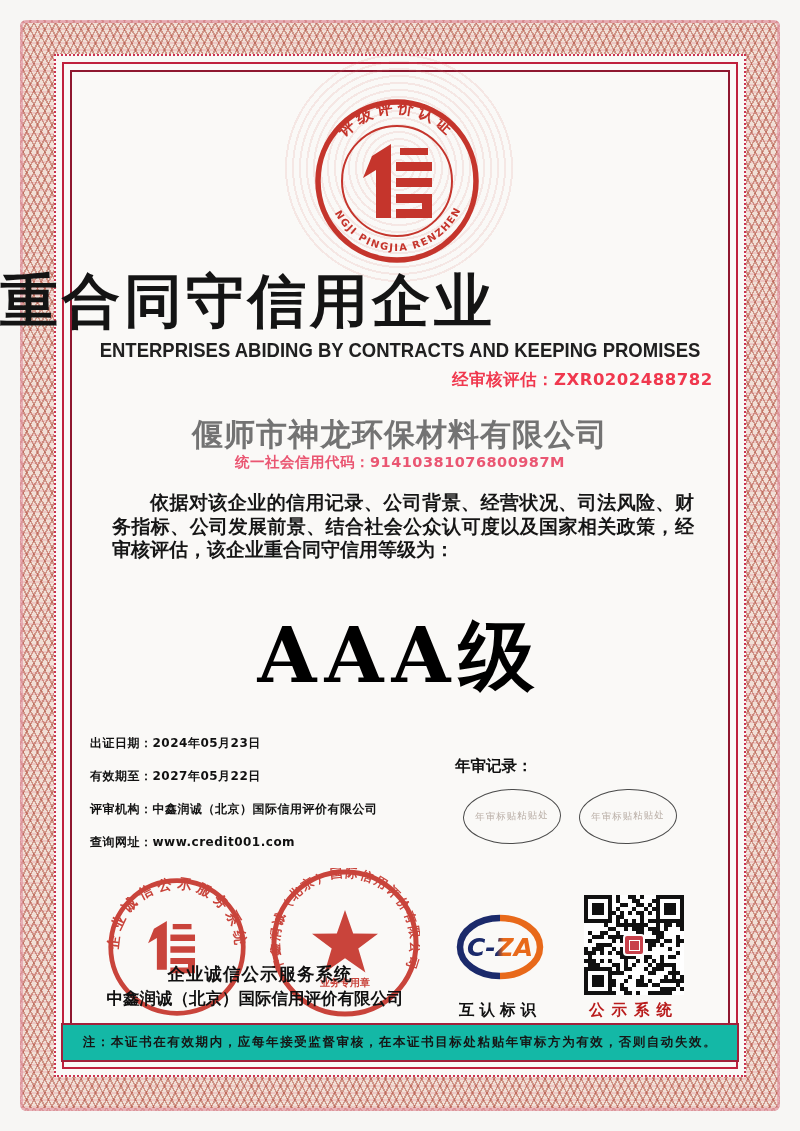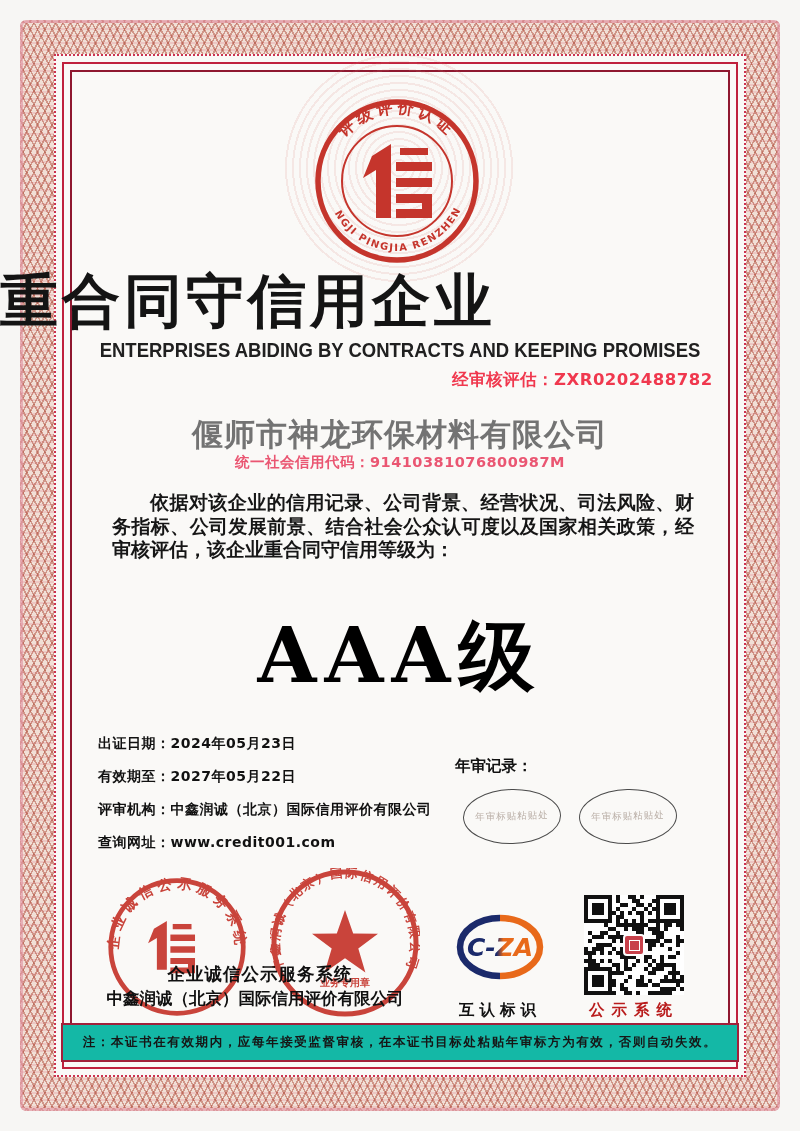--- a/index.html
+++ b/index.html
@@ -63,21 +63,21 @@
     line-height:23.5px; text-align:justify; text-indent:2em;
   }
   .rating {
     position:absolute; left:0; top:592px; width:100%;
     text-align:center; font-family:"DejaVu Serif","Liberation Serif",serif;
     font-size:76px; font-weight:900; color:#000000; letter-spacing:8px;margin-top:14px;
   }
 
   
   .fields { position:absolute; left:90px; top:735px; }
-  .field-row { height:33px; font-size:14px; font-weight:700; color:#111; letter-spacing:.5px;margin-left:8px; }
+  .field-row { height:33px; font-size:12px; font-weight:700; color:#111; letter-spacing:.5px; }
   .annual-label { position:absolute; left:455px; top:756px; font-size:15.5px; font-weight:700; color:#111; }
   .sticker-oval {
     position:absolute; width:98px; height:55px; border:1.5px solid #4a4a4a; border-radius:50%;
     display:flex; align-items:center; justify-content:center; transform:rotate(-1.5deg);
     background:transparent;
   }
   .sticker-oval span { font-size:9.5px; color:#b9aea6; letter-spacing:1px; }
   .oval-1 { left:463px; top:789px; }
   .oval-2 { left:579px; top:789px; }
 

